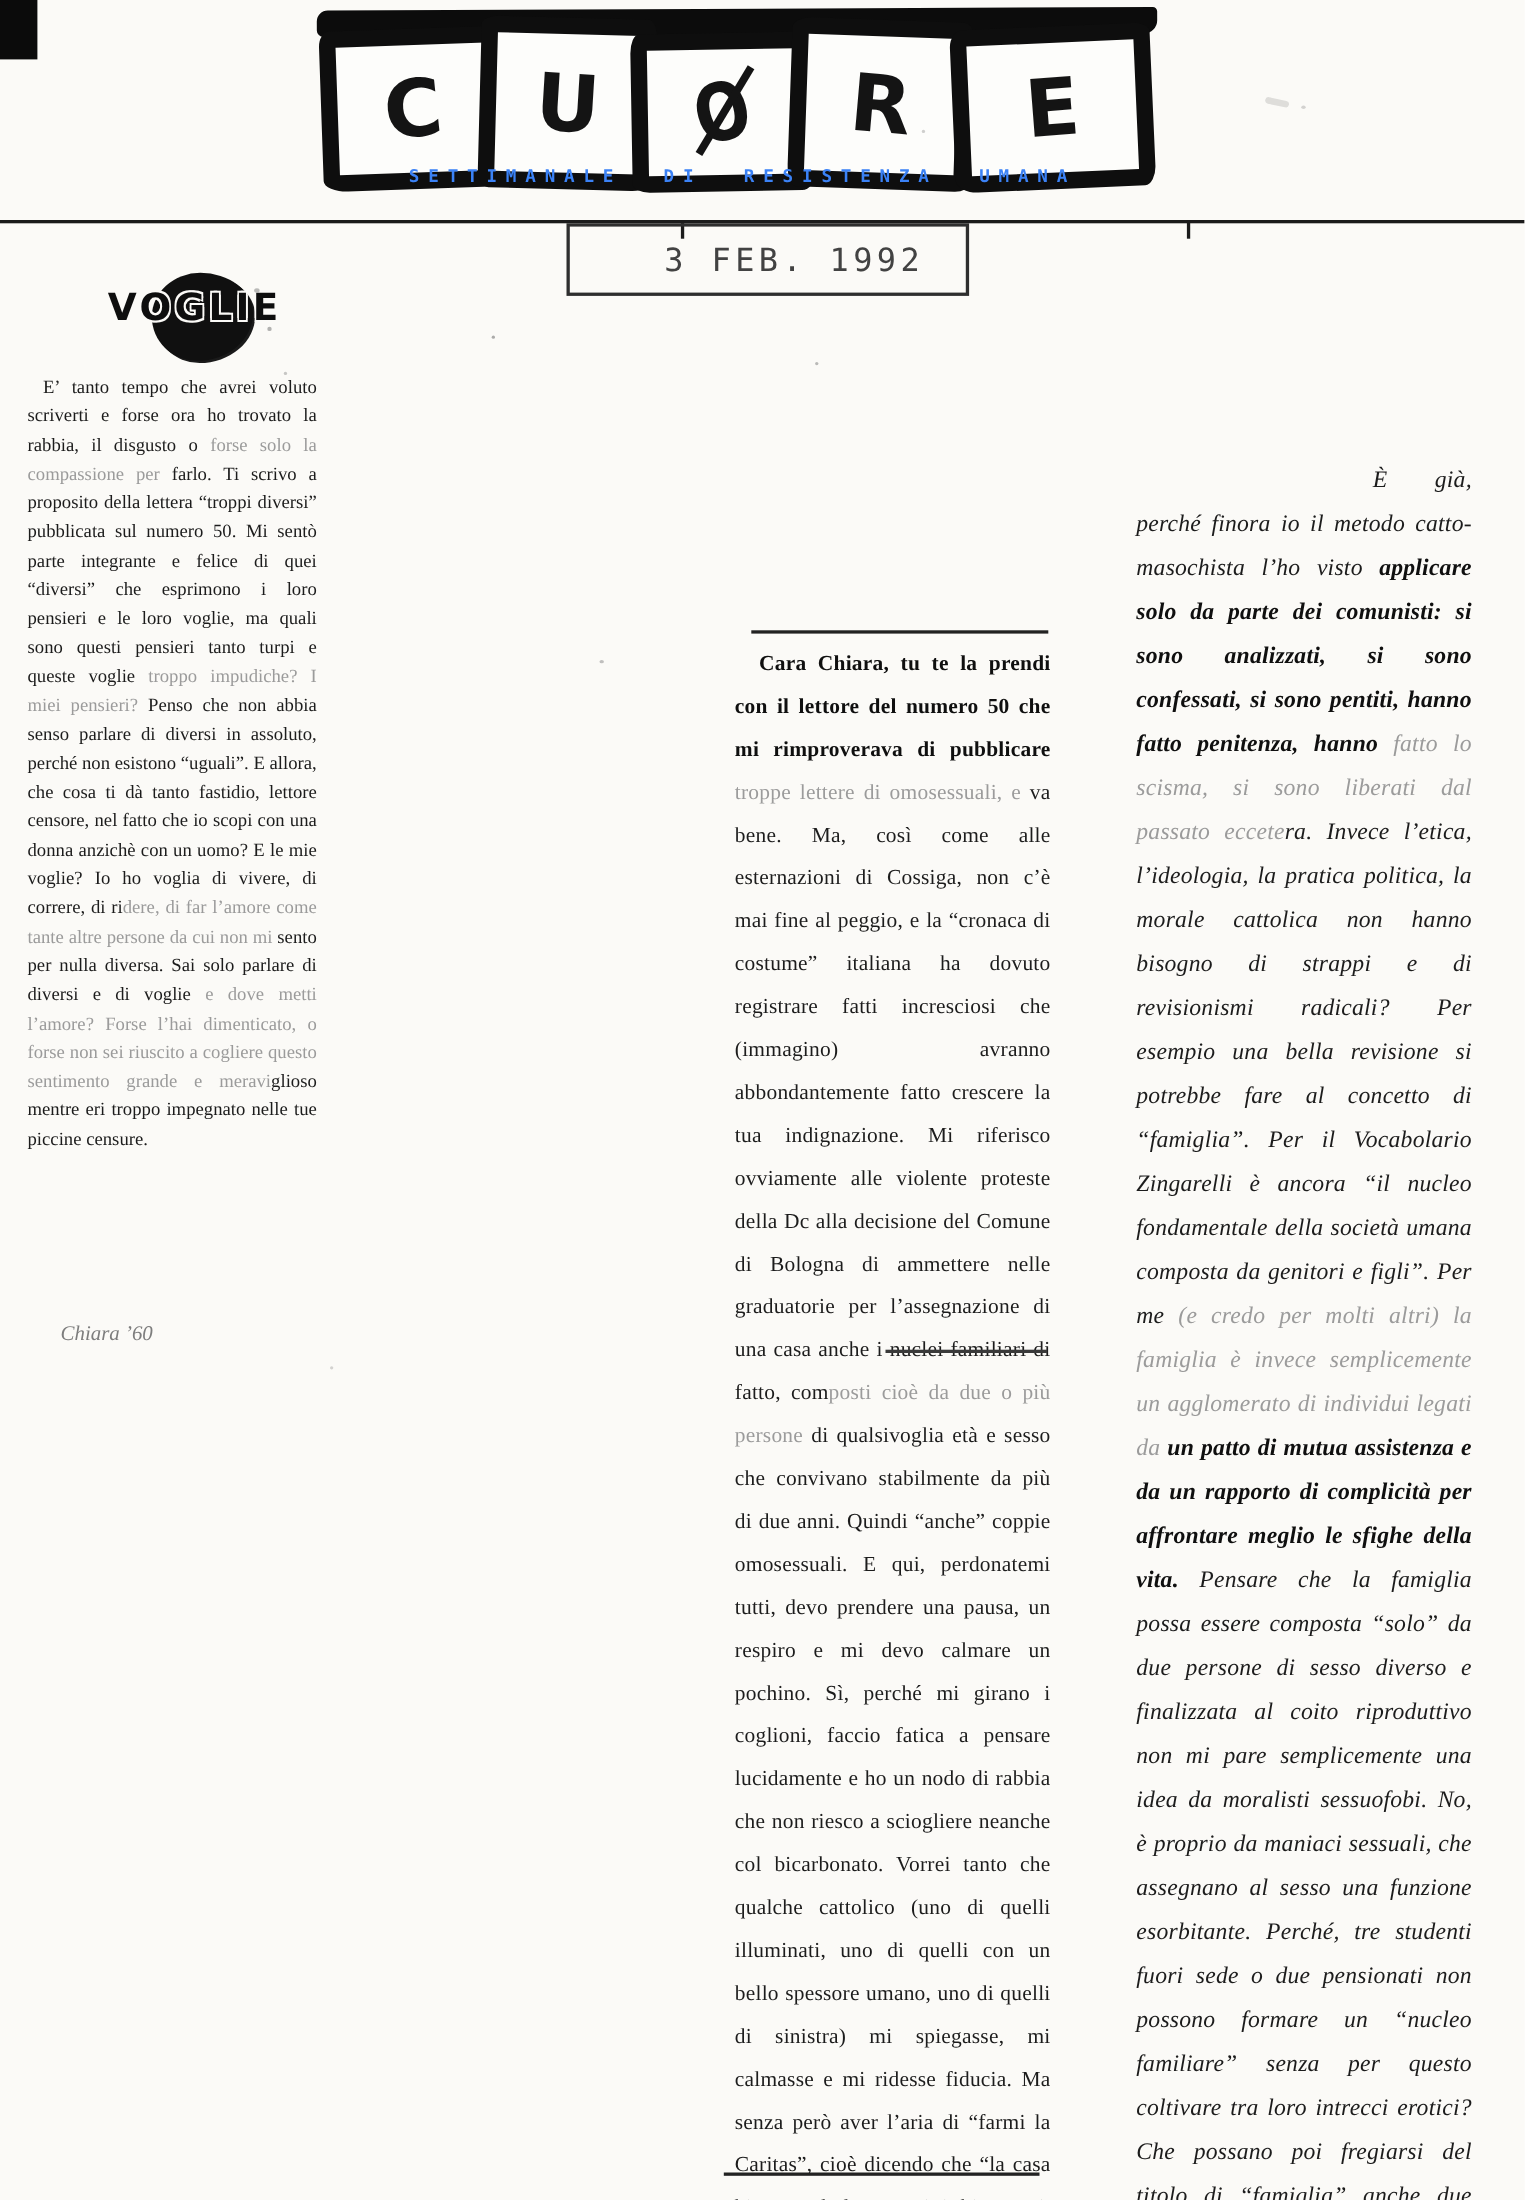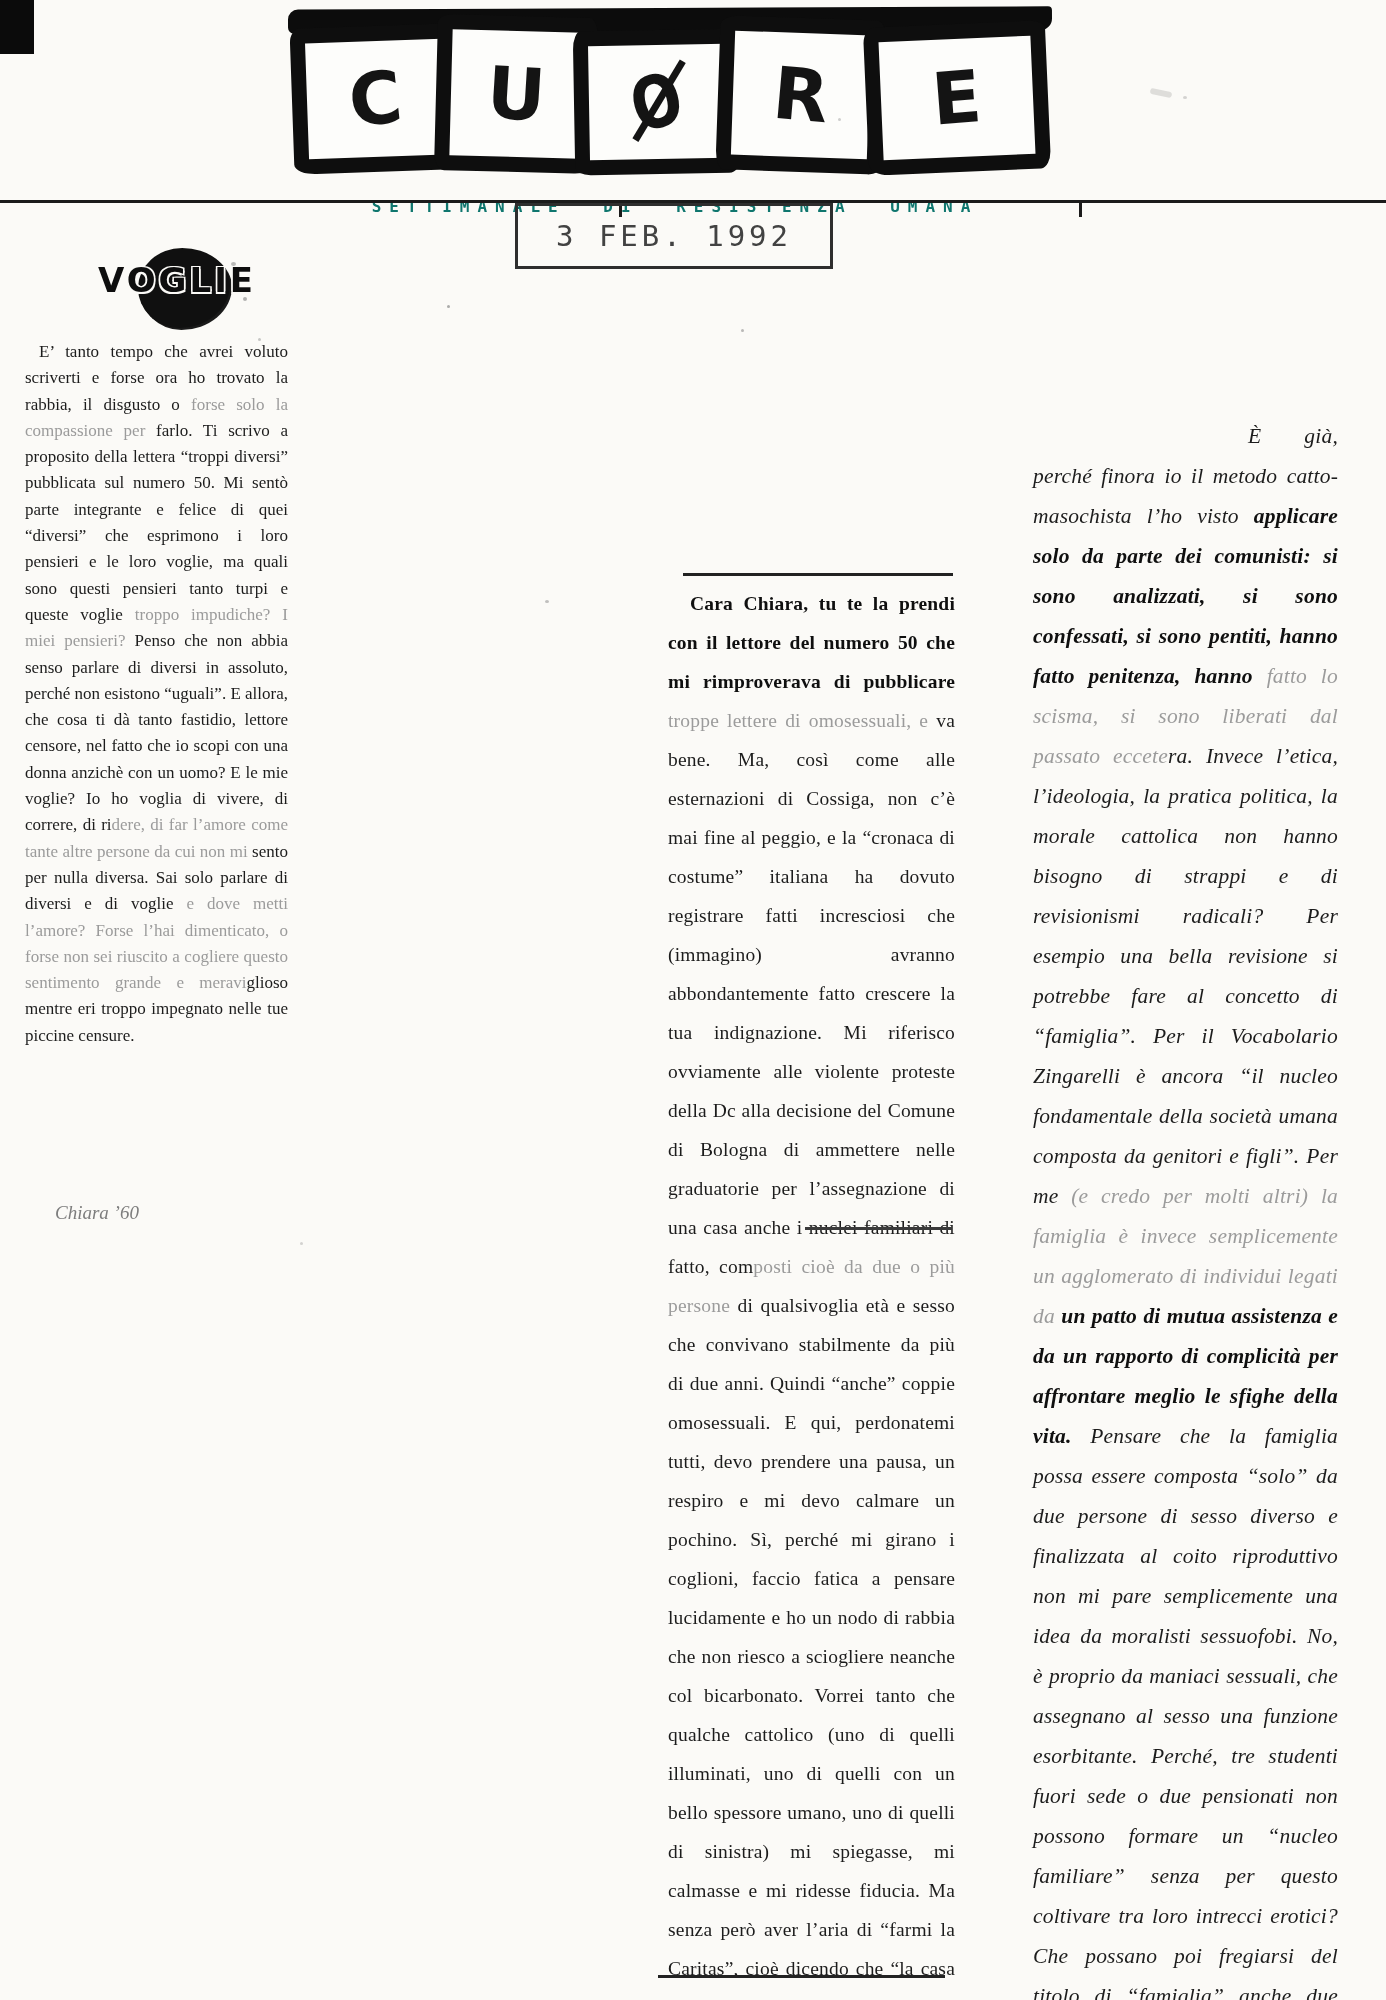--- a/index.html
+++ b/index.html
@@ -20,29 +20,29 @@
   .lb-u .glyph{transform:rotate(2deg);}
   .lb-o{left:574px;top:30px;width:136px;height:114px;border-radius:8px 20px 12px 16px/18px 10px 16px 8px;transform:rotate(-1deg);}
   .lb-o .glyph{transform:rotate(-14deg) scaleX(.82);}
   .lb-o .o-slash{position:absolute;left:18%;top:46%;width:68%;height:7px;background:#141414;transform:rotate(-58deg);}
   .lb-r{left:718px;top:18px;width:136px;height:124px;border-radius:18px 10px 14px 8px/10px 16px 8px 20px;transform:rotate(2deg);}
   .lb-r .glyph{transform:rotate(3deg);}
   .lb-e{left:866px;top:24px;width:152px;height:118px;border-radius:12px 16px 10px 20px/16px 8px 18px 12px;transform:rotate(-2.5deg);}
   .lb-e .glyph{transform:rotate(-2deg);}
   .subtitle{position:absolute;left:290px;top:150px;width:770px;text-align:center;
             font-family:"DejaVu Sans Mono",monospace;font-weight:bold;font-size:16px;
-            letter-spacing:8px;word-spacing:20px;color:#0f766e;margin-top:47px;}
+            letter-spacing:8px;word-spacing:20px;color:#3b82f6;}
 
   
   .header-rule{position:absolute;left:0;top:200px;width:1386px;height:3px;background:#1b1b1b;}
   .tick{position:absolute;width:3px;height:16px;background:#1b1b1b;top:201px;}
   .tick-l{left:619px;} .tick-r{left:1079px;}
   .date-box{position:absolute;left:515px;top:203px;width:312px;height:60px;
             border:3px solid #2e2e2e;display:flex;align-items:center;justify-content:center;
-            font-family:"DejaVu Sans Mono",monospace;font-size:29px;letter-spacing:4px;color:#424242;}
+            font-family:"DejaVu Sans Mono",monospace;font-size:29px;letter-spacing:4px;color:#424242;padding-left:48px;}
 
   
   .voglie-blob{position:absolute;left:138px;top:248px;width:92px;height:80px;background:#101010;
                border-radius:48% 52% 55% 45%/50% 46% 54% 50%;box-shadow:2px 2px 0 #1a1a1a;}
   .section-title{position:absolute;left:98px;top:260px;font-family:"DejaVu Sans",sans-serif;
                  font-weight:800;font-size:34px;letter-spacing:3px;color:#0e0e0e;
                  text-shadow:1.5px 1.5px 0 #fbfaf7,-1.5px -1.5px 0 #fbfaf7,1.5px -1.5px 0 #fbfaf7,-1.5px 1.5px 0 #fbfaf7;text-align:center;}
 
   
   .col{position:absolute;text-align:justify;color:#1c1c1c;}

